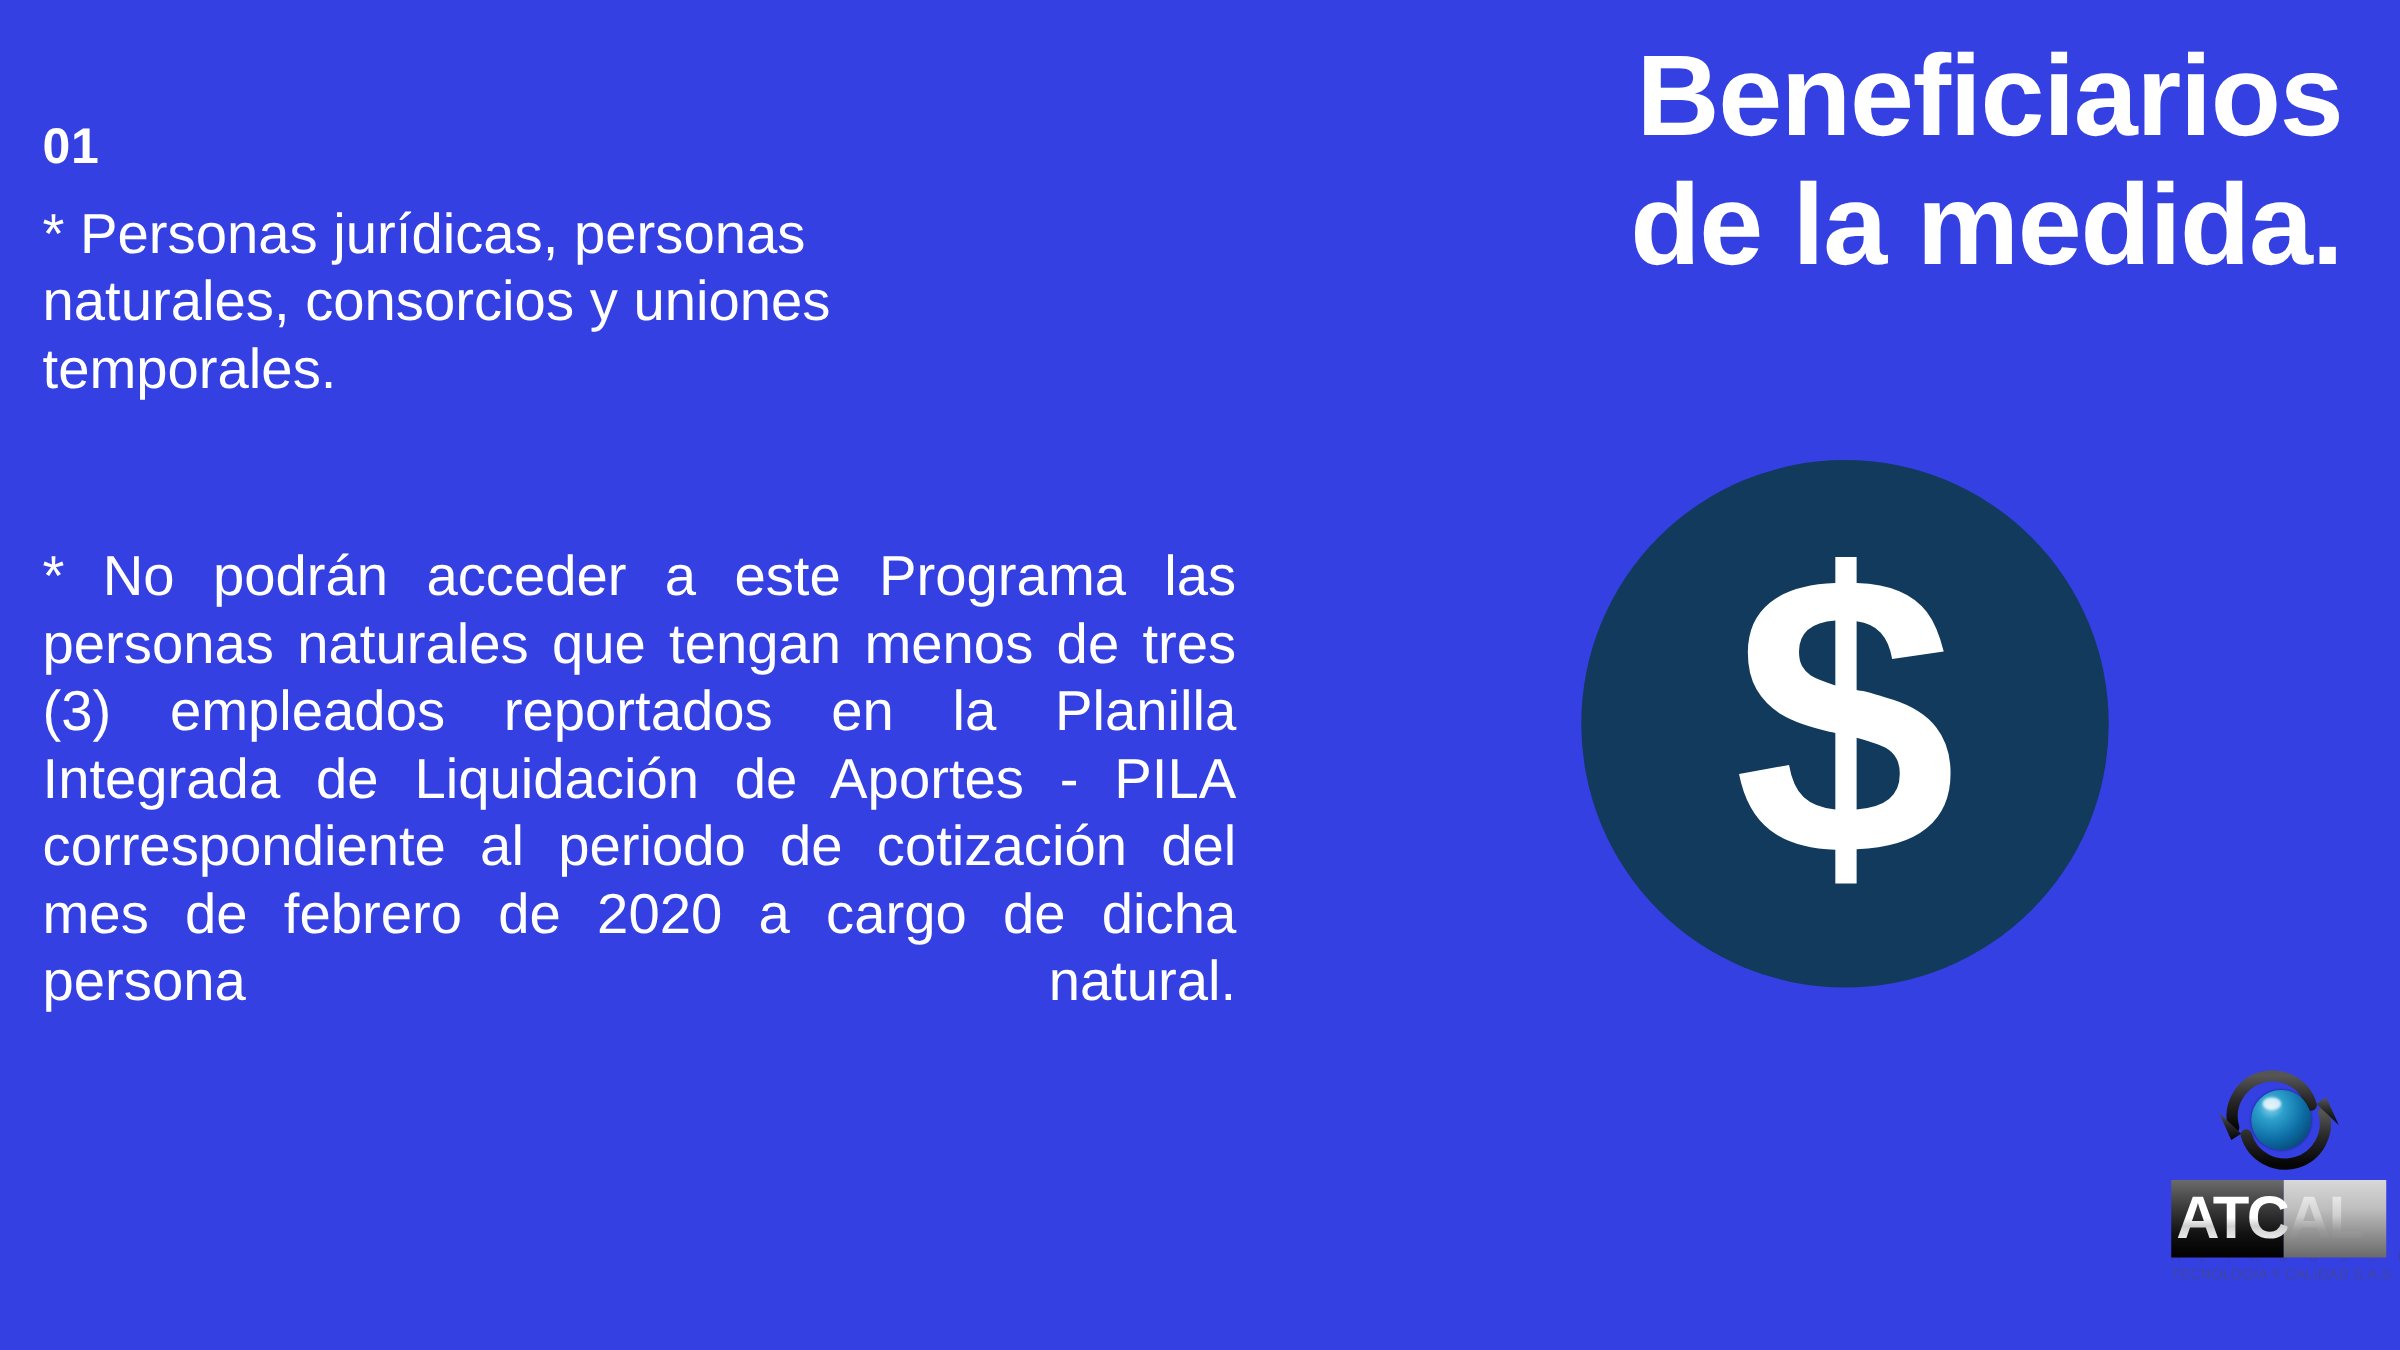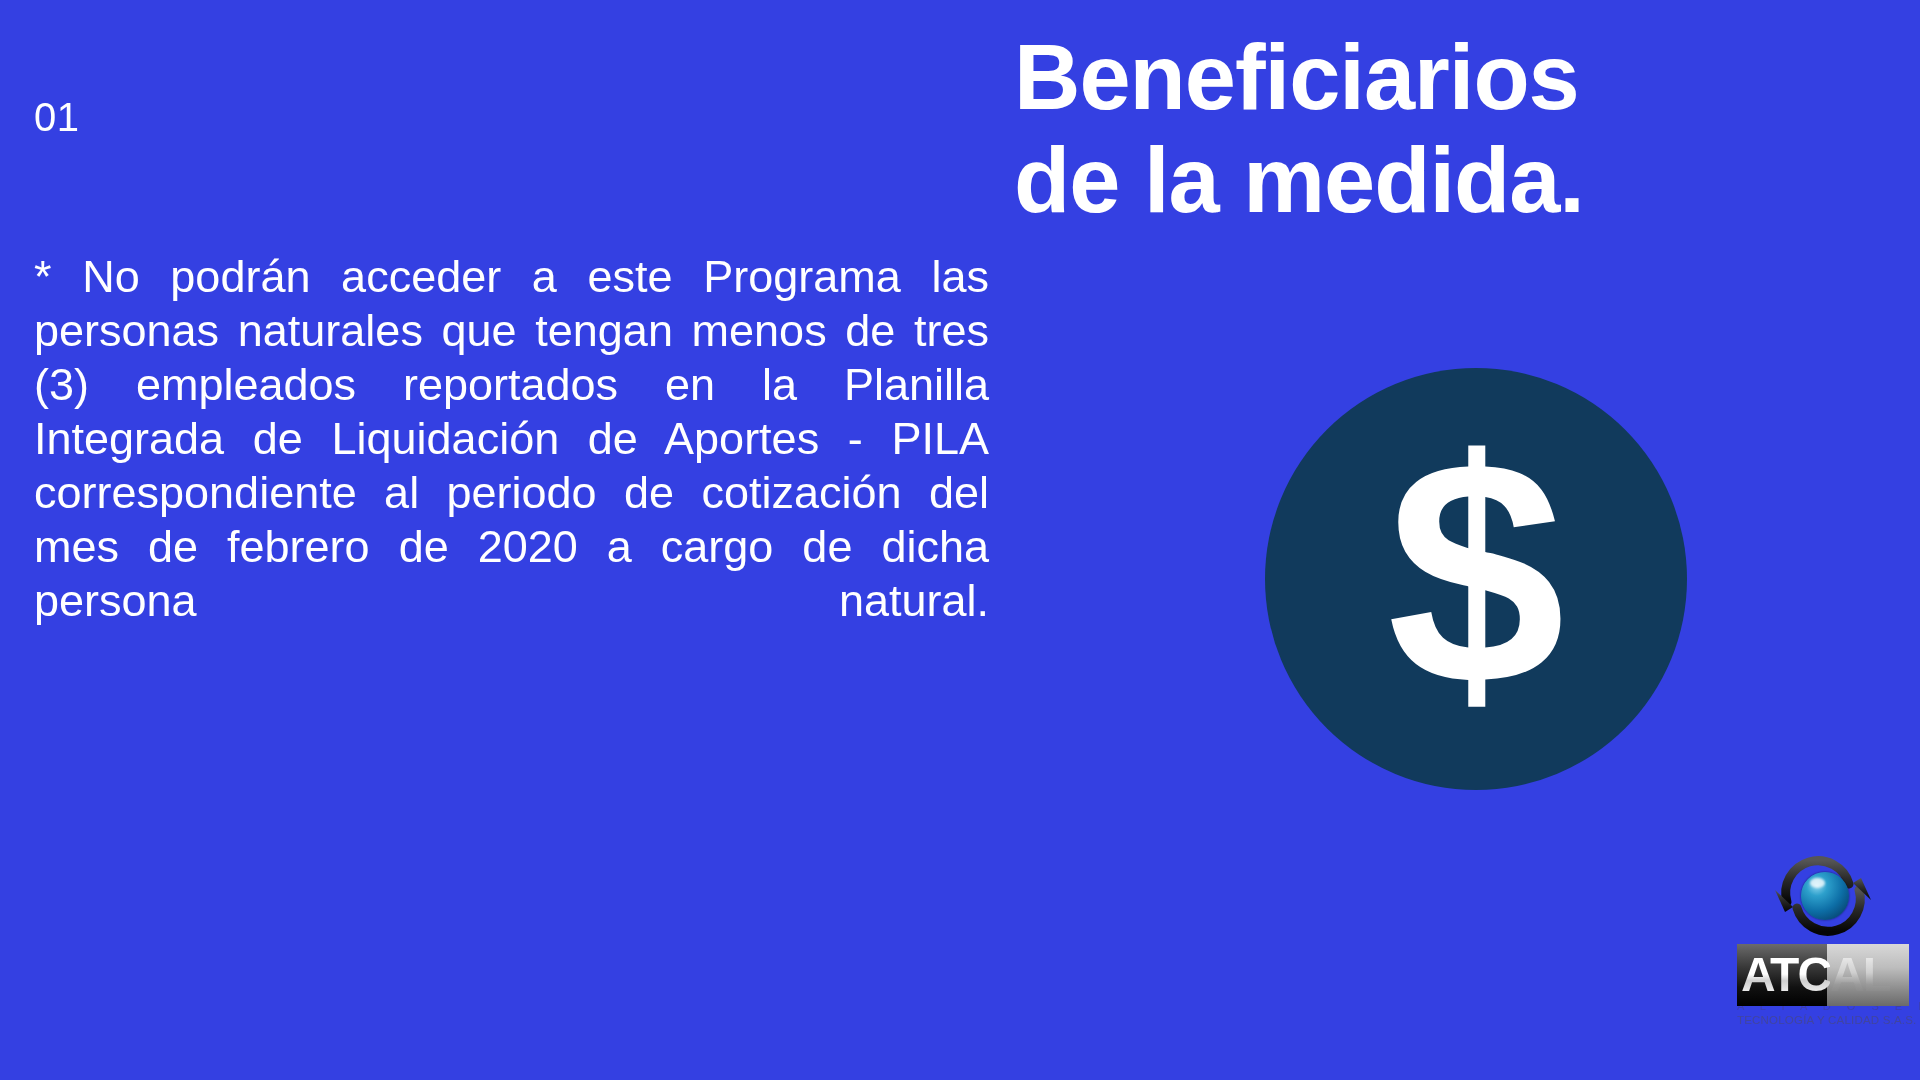--- a/index.html
+++ b/index.html
@@ -20,21 +20,21 @@
   
   .left-col {
     position: absolute;
     left: 34px;
     top: 96px;
     width: 960px;
   }
 
   .item-number {
     font-family: "Liberation Sans", sans-serif;
-    font-weight: normal;
+    font-weight: bold;
     font-size: 40px;
     line-height: 1.05;
     letter-spacing: 0.5px;
     color: #ffffff;
     margin: 0 0 22px 0;
   }
 
   .item-body {
     font-family: "Liberation Sans", sans-serif;
     font-weight: normal;
@@ -61,21 +61,21 @@
     width: 100%;
   }
 
   
   .title {
     position: absolute;
     right: 46px;
     top: 26px;
     width: 860px;
     margin: 0;
-    text-align: left;
+    text-align: right;
     font-family: "Liberation Sans", sans-serif;
     font-weight: bold;
     font-size: 92px;
     line-height: 1.12;
     letter-spacing: -1px;
     color: #ffffff;
     white-space: pre-line;
   }
 
   
@@ -209,20 +209,21 @@
 </style>
 </head>
 <body>
 
 <div class="slide">
 
   <div class="left-col">
 
     <div class="block-01">
       <div class="item-number">01</div>
+      <p class="item-body">* Personas jurídicas, personas naturales, consorcios y uniones temporales.</p>
     </div>
 
     <div class="block-02">
       <p class="item-body">* No podrán acceder a este Programa las personas naturales que tengan menos de tres (3) empleados reportados en la Planilla Integrada de Liquidación de Aportes - PILA correspondiente al periodo de cotización del mes de febrero de 2020 a cargo de dicha persona natural.</p>
     </div>
 
   </div>
 
   <h1 class="title">Beneficiarios
 de la medida.</h1>

